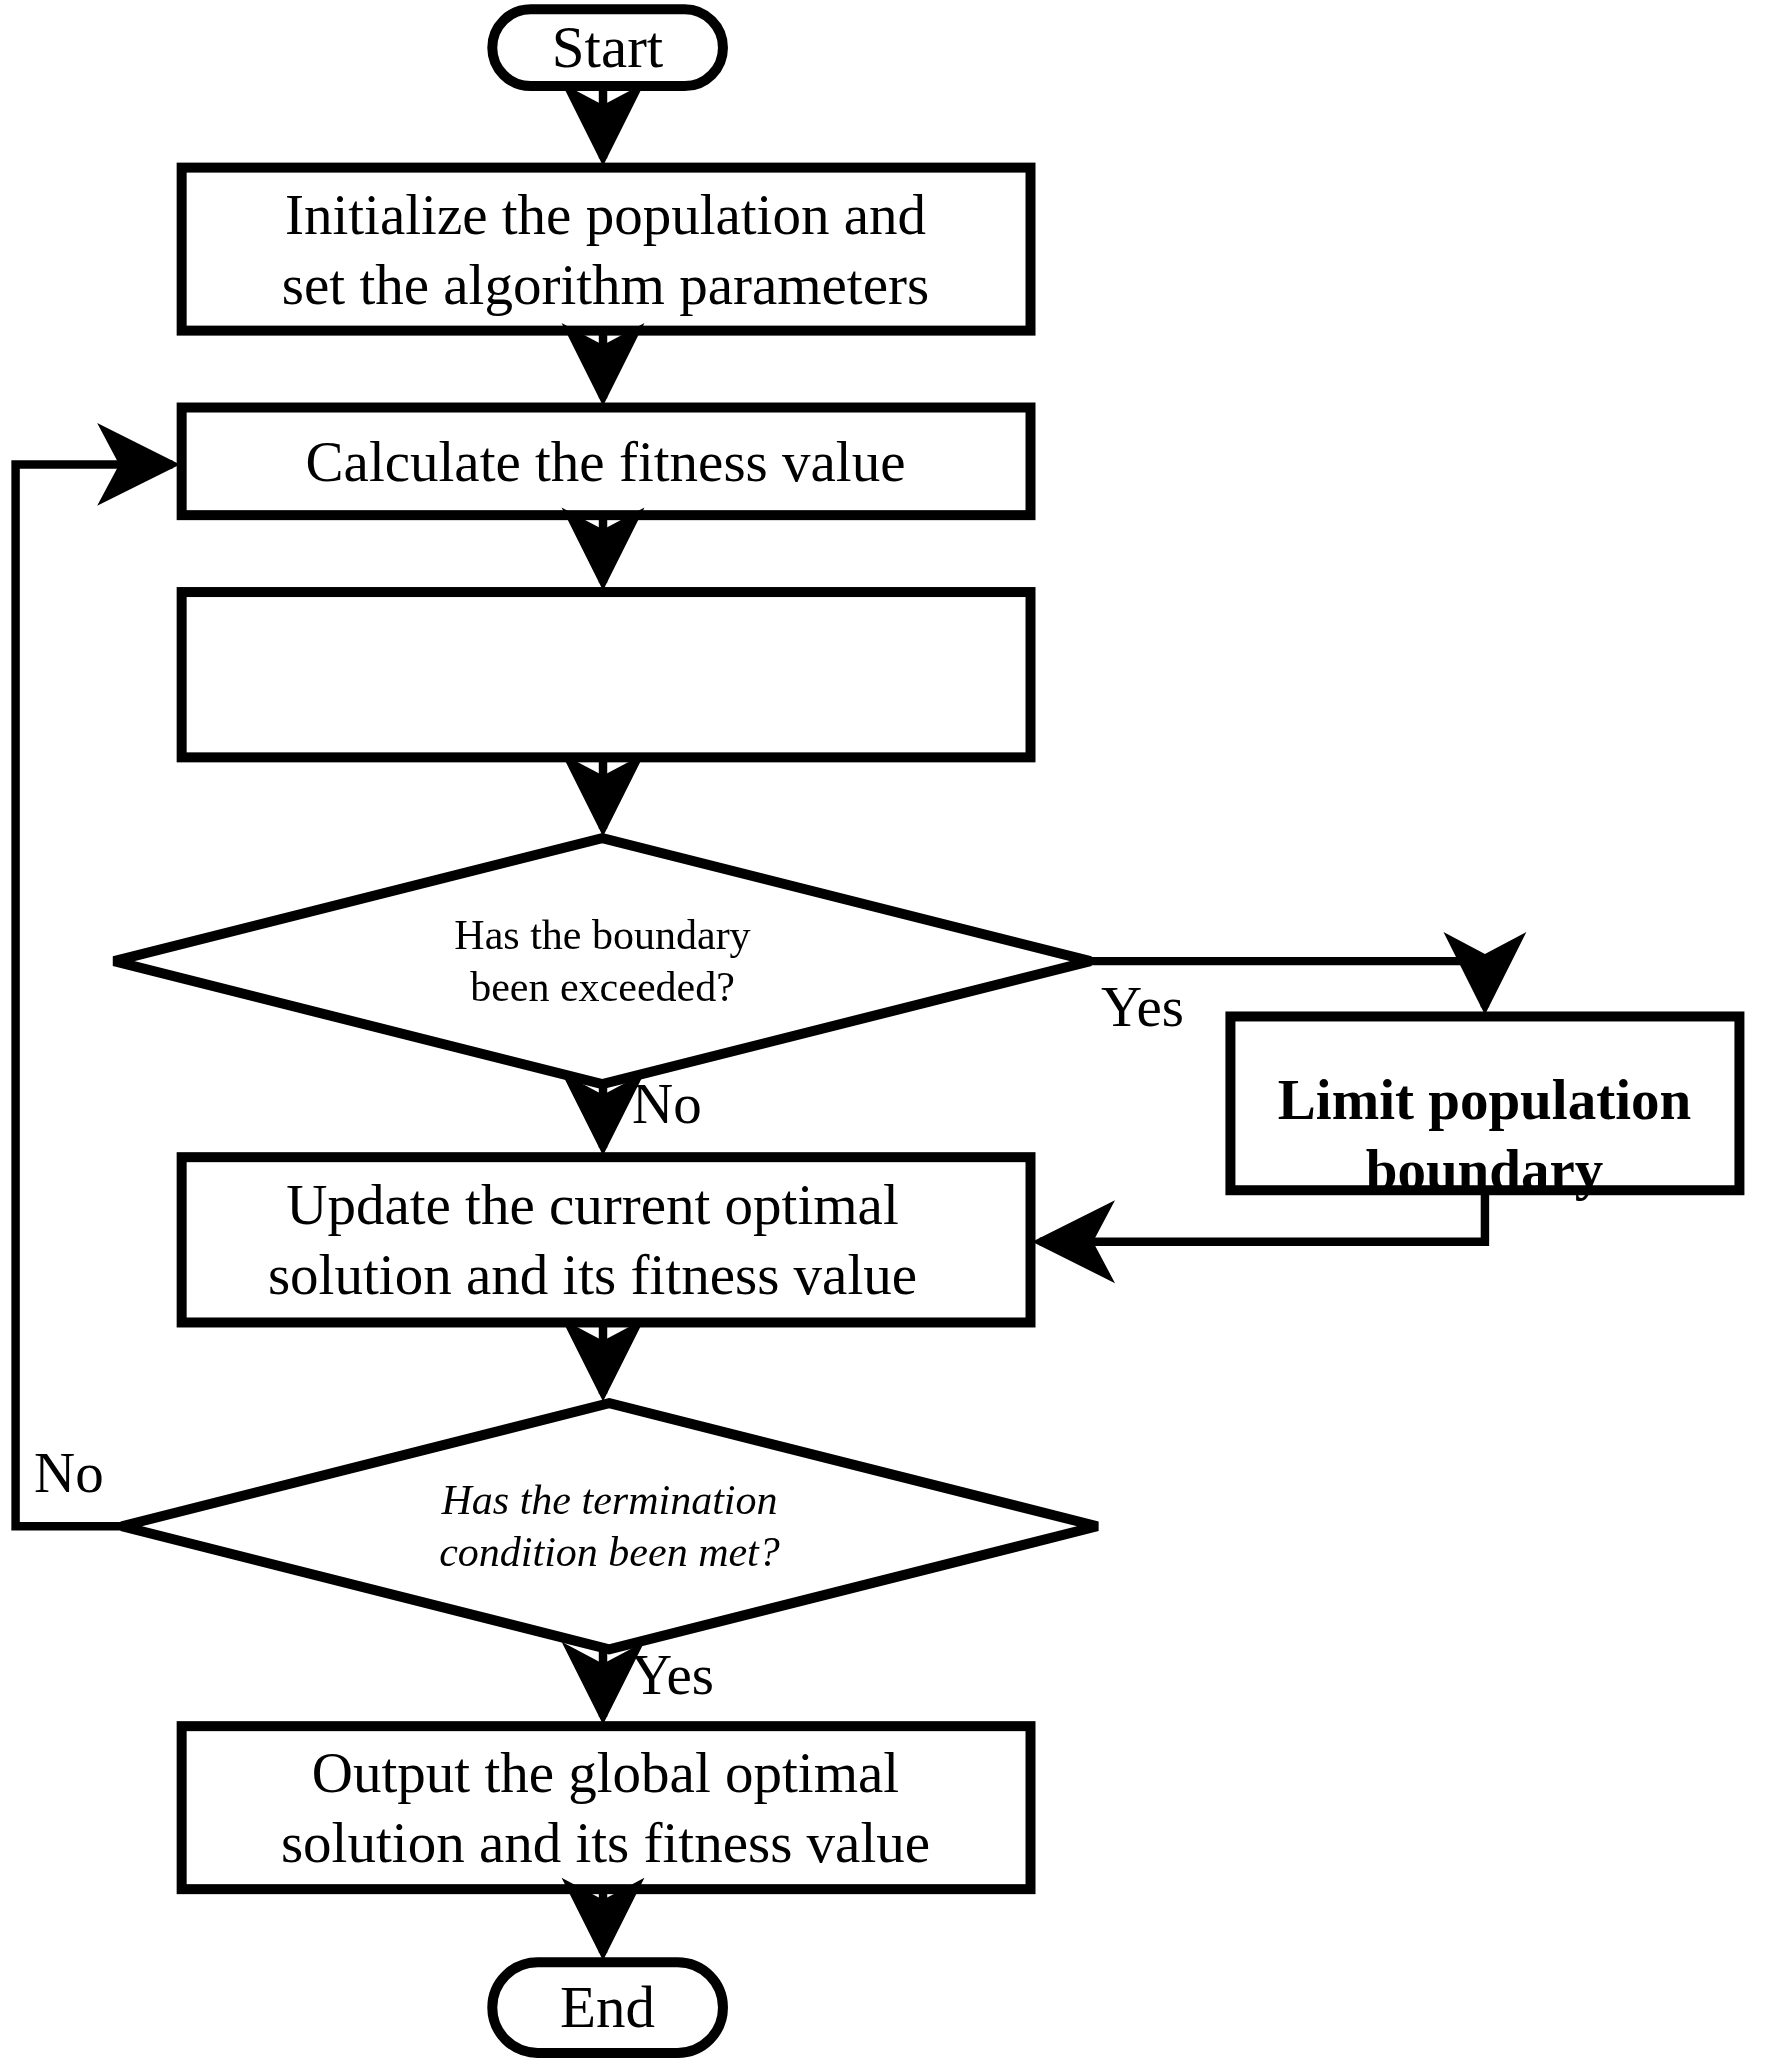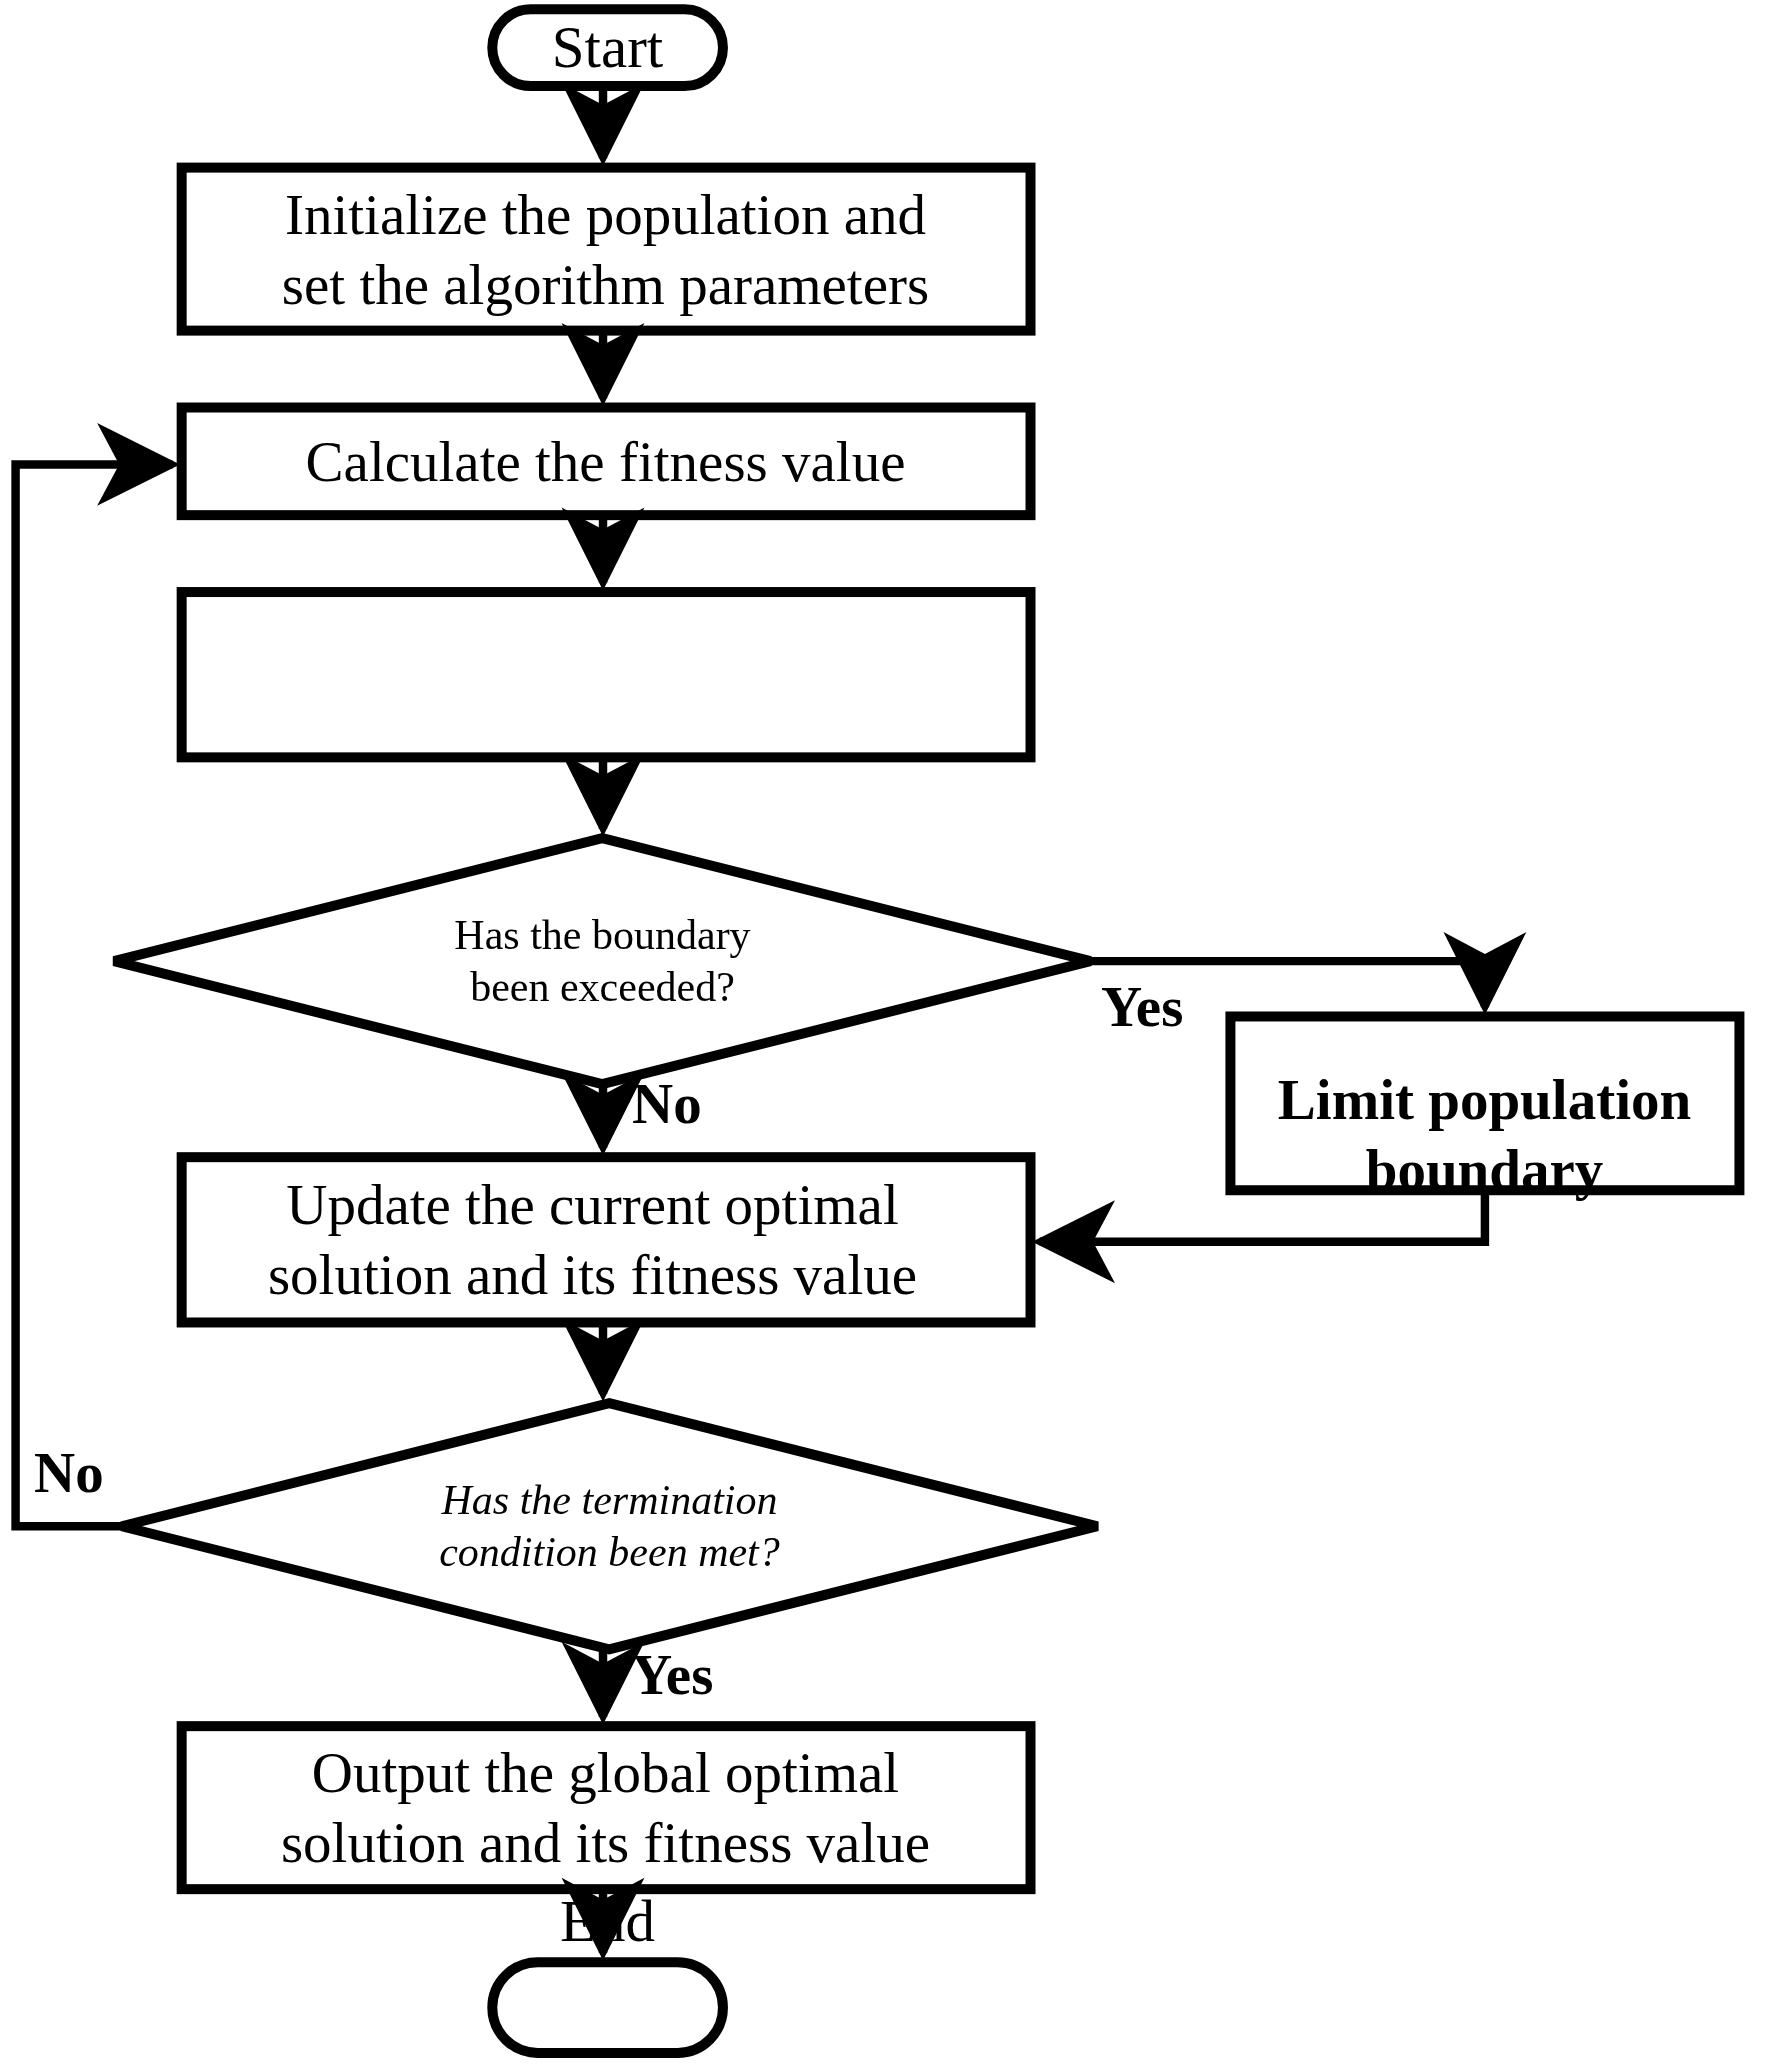--- a/index.html
+++ b/index.html
@@ -37,21 +37,20 @@
   .terminal-label { font-size: 59px; }
   .process-label  { font-size: 57px; }
   .decision-label { font-size: 42px; }
   .edge-label {
     position: absolute;
     color: #000000;
     font-family: "Liberation Serif", "DejaVu Serif", serif;
     font-size: 57px;
     line-height: 1;
     white-space: nowrap;
-    font-weight: bold;
   }
 </style>
 </head>
 <body>
 
 <div id="canvas">
 
   <svg id="flow-svg" viewBox="0 0 2308 2687">
     <defs>
       <marker id="arrowhead" markerWidth="11" markerHeight="11" refX="9.3" refY="5.5" orient="auto" markerUnits="strokeWidth">
@@ -121,21 +120,21 @@
 
   <div class="node-label process-label" style="left:168px; top:1157px; width:849px; height:165px;">Update the current optimal
 solution and its fitness value</div>
 
   <div class="node-label decision-label" style="left:275px; top:1425px; width:669px; height:203px;font-style:italic;">Has the termination
 condition been met?</div>
 
   <div class="node-label process-label" style="left:181px; top:1726px; width:849px; height:163px;">Output the global optimal
 solution and its fitness value</div>
 
-  <div class="node-label terminal-label" style="left:492px; top:1876px; width:231px; height:91px;">End</div>
+  <div class="node-label terminal-label" style="left:492px; top:1962px; width:231px; height:91px;">End</div>
 
   <div class="edge-label" style="left:1101px; top:978px;">Yes</div>
 
   <div class="edge-label" style="left:632px; top:1075px;">No</div>
 
   <div class="edge-label" style="left:34px; top:1444px;">No</div>
 
   <div class="edge-label" style="left:631px; top:1646px;">Yes</div>
 
 </div>

